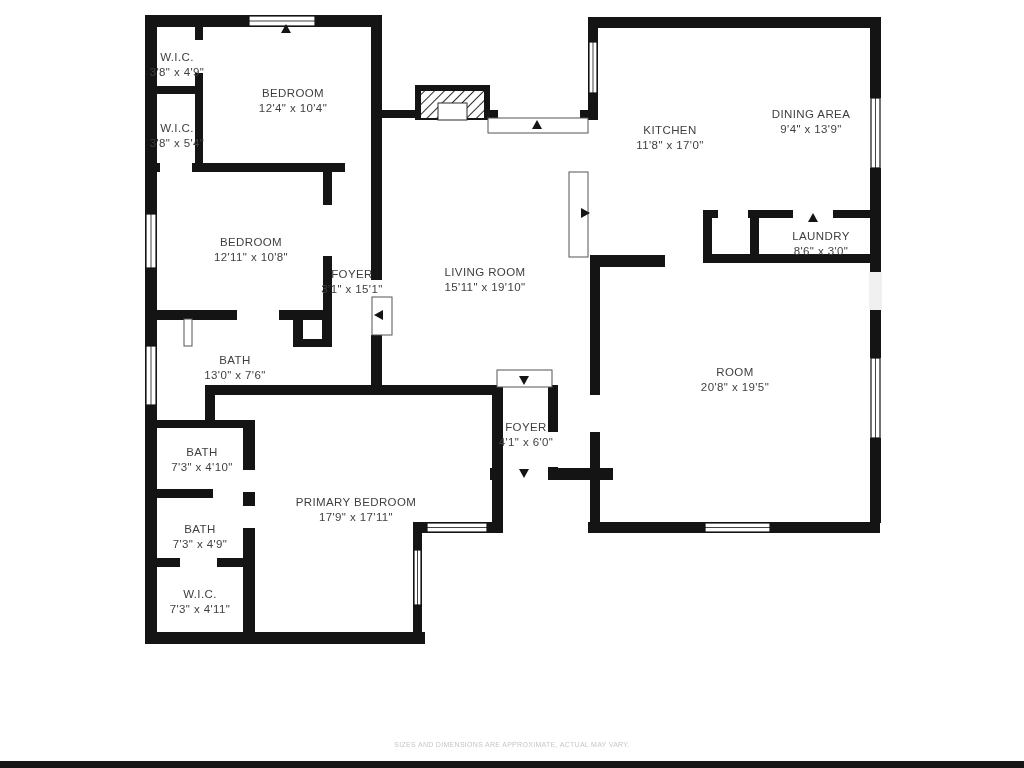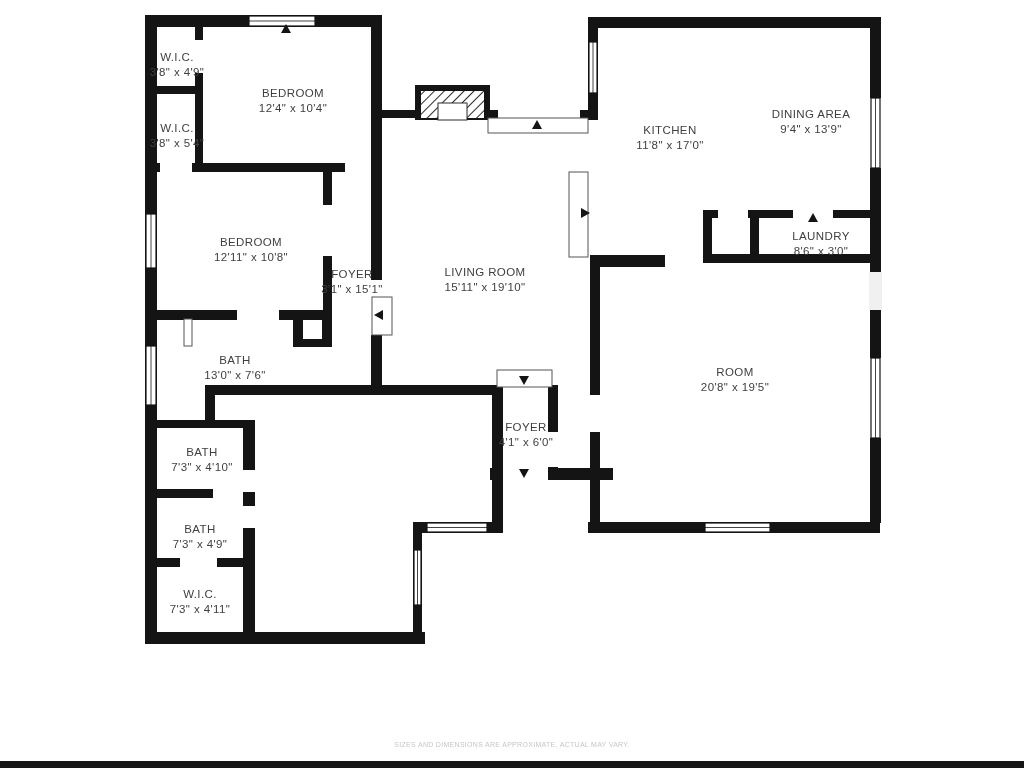--- a/index.html
+++ b/index.html
@@ -200,20 +200,24 @@
     <span class="dims">7'3" x 4'10"</span>
   </div>
   <div class="room-label" style="left:200px;top:537px">
     <span>BATH</span>
     <span class="dims">7'3" x 4'9"</span>
   </div>
   <div class="room-label" style="left:200px;top:602px">
     <span>W.I.C.</span>
     <span class="dims">7'3" x 4'11"</span>
   </div>
+  <div class="room-label" style="left:356px;top:510px">
+    <span>PRIMARY BEDROOM</span>
+    <span class="dims">17'9" x 17'11"</span>
+  </div>
   <div class="room-label" style="left:526px;top:435px">
     <span>FOYER</span>
     <span class="dims">4'1" x 6'0"</span>
   </div>
 
   <div class="disclaimer">SIZES AND DIMENSIONS ARE APPROXIMATE, ACTUAL MAY VARY.</div>
   <div class="bottom-bar"></div>
 </div>
 
 </body></html>

